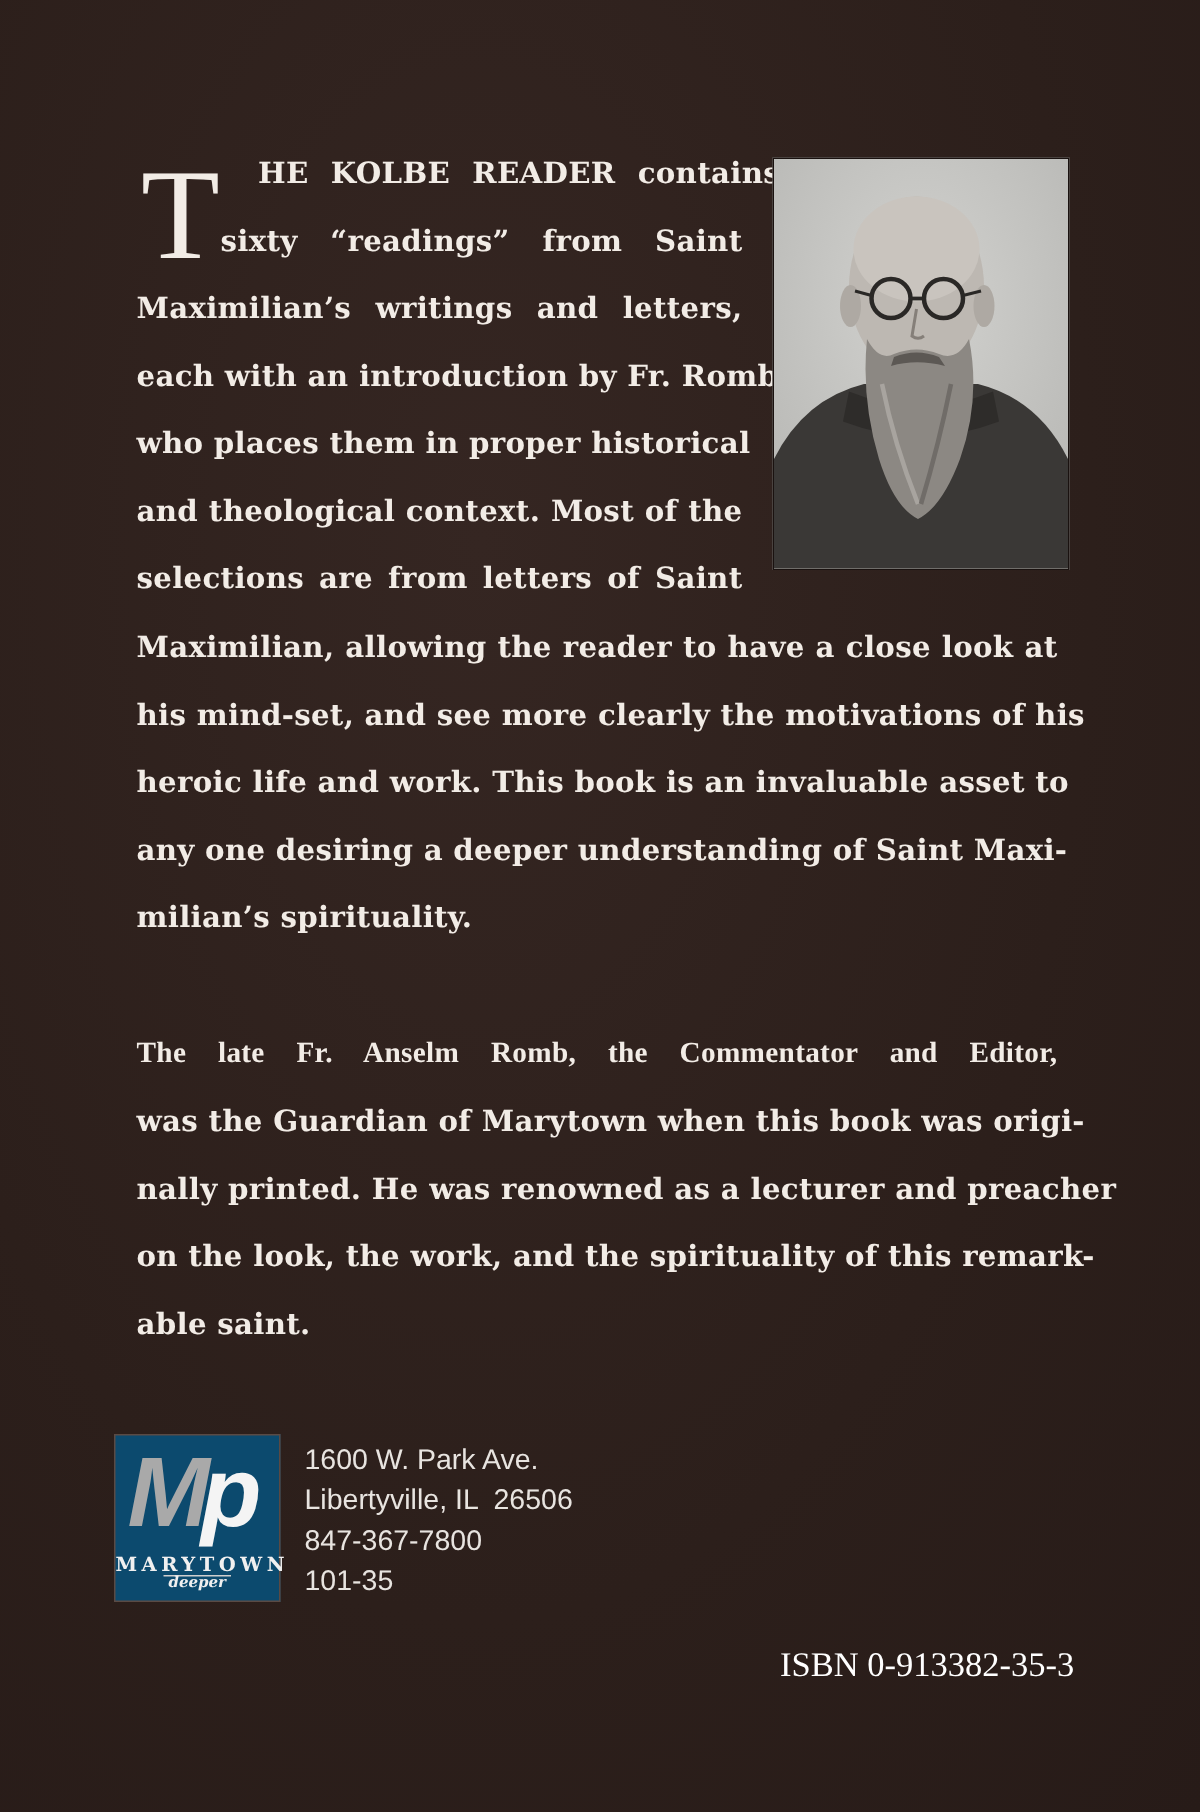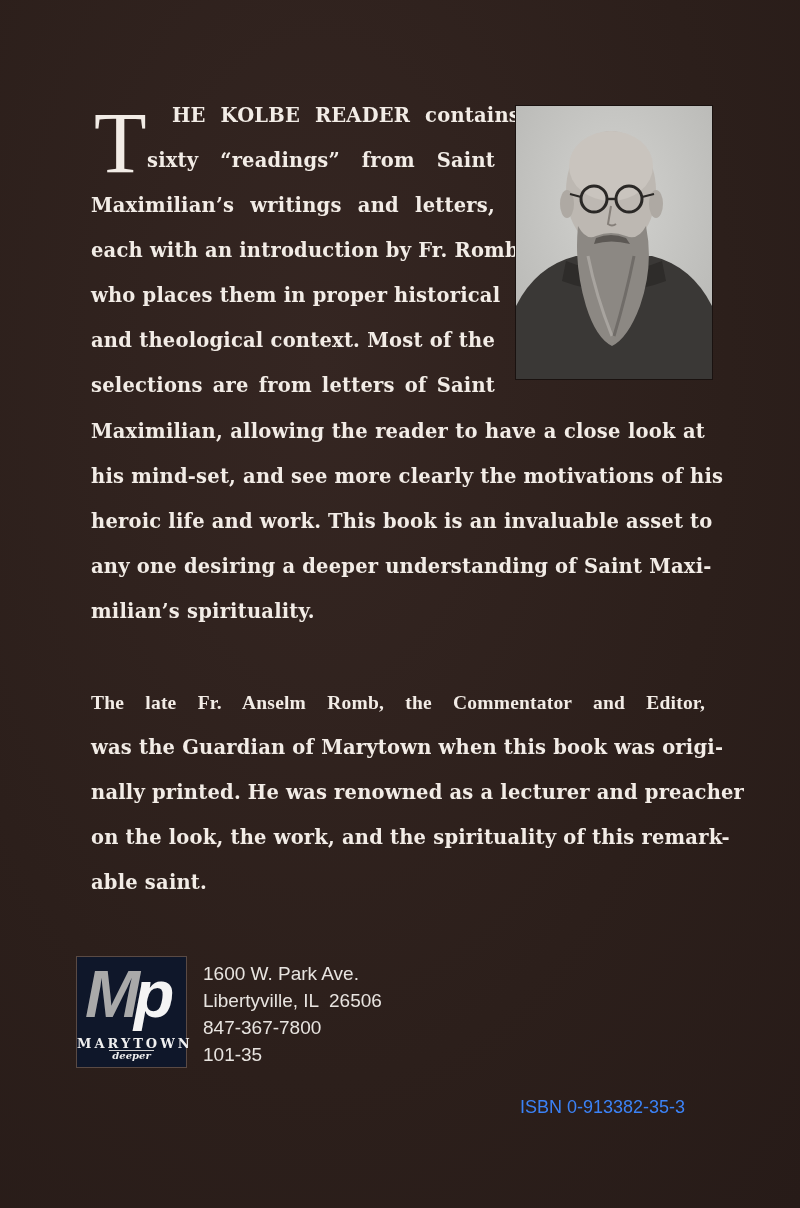--- a/index.html
+++ b/index.html
@@ -21,29 +21,29 @@
     font-family:"Liberation Serif", serif; font-size:86px; line-height:86px;
     color:#f2ece6; font-weight:normal;
   }
   .photo {
     position:absolute; left:515px; top:105px; width:196px; height:273px;
     background:#c6c6c3; overflow:hidden;
     border:1px solid #1a1210;
   }
   .logo {
     position:absolute; left:76px; top:956px; width:109px; height:110px;
-    background:#0f172a; border:1px solid #5a4a44;
+    background:#0c4a6e; border:1px solid #5a4a44;
   }
   .addr {
     position:absolute; left:203px; font-family:"Liberation Sans", sans-serif;
     font-size:19px; color:#e8e4e0; line-height:24px;
   }
   .isbn {
     position:absolute; left:520px; top:1097px;
-    font-family:Liberation Sans, sans-serif; font-size:18px; color:#3b82f6;
+    font-family:Liberation Serif, serif; font-size:23px; color:#ffffff;
   }
 </style>
 </head>
 <body>
 
 <div>
 
   <div class="dropcap">T</div>
 
   <div>

